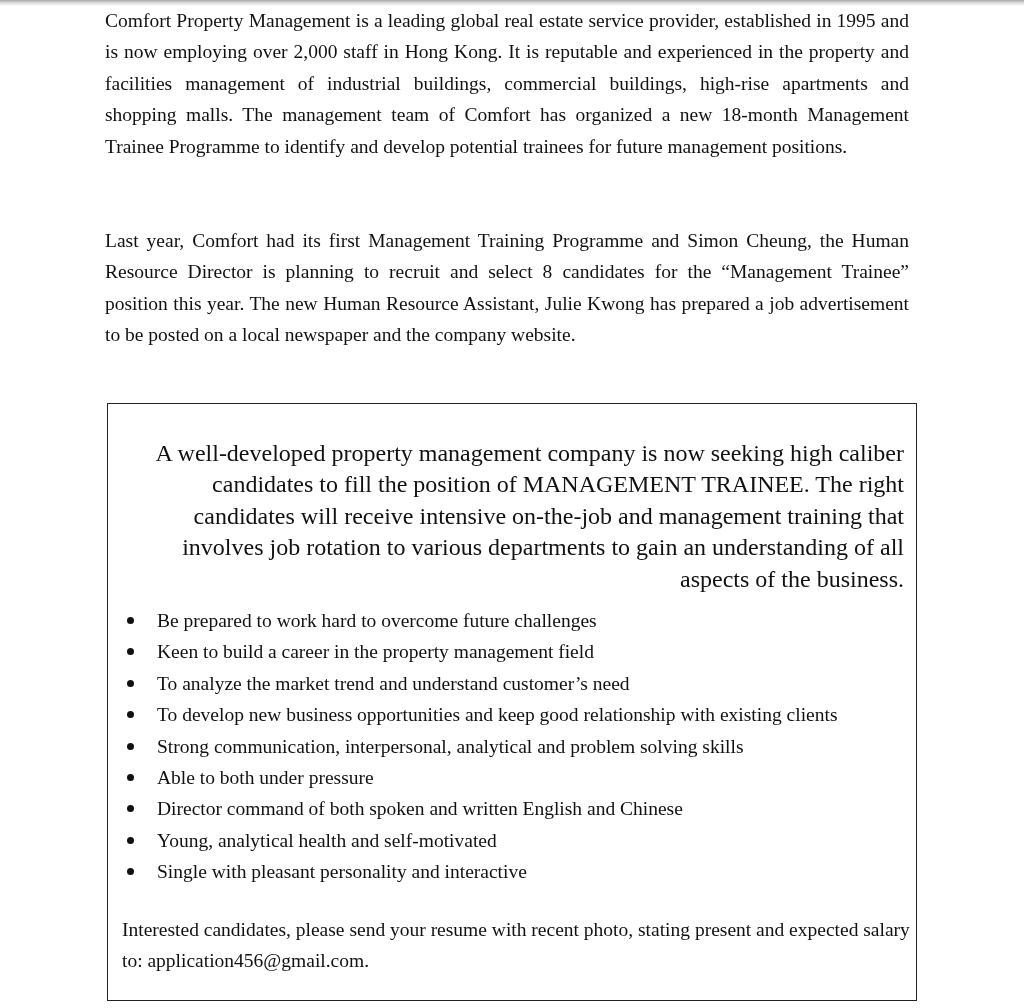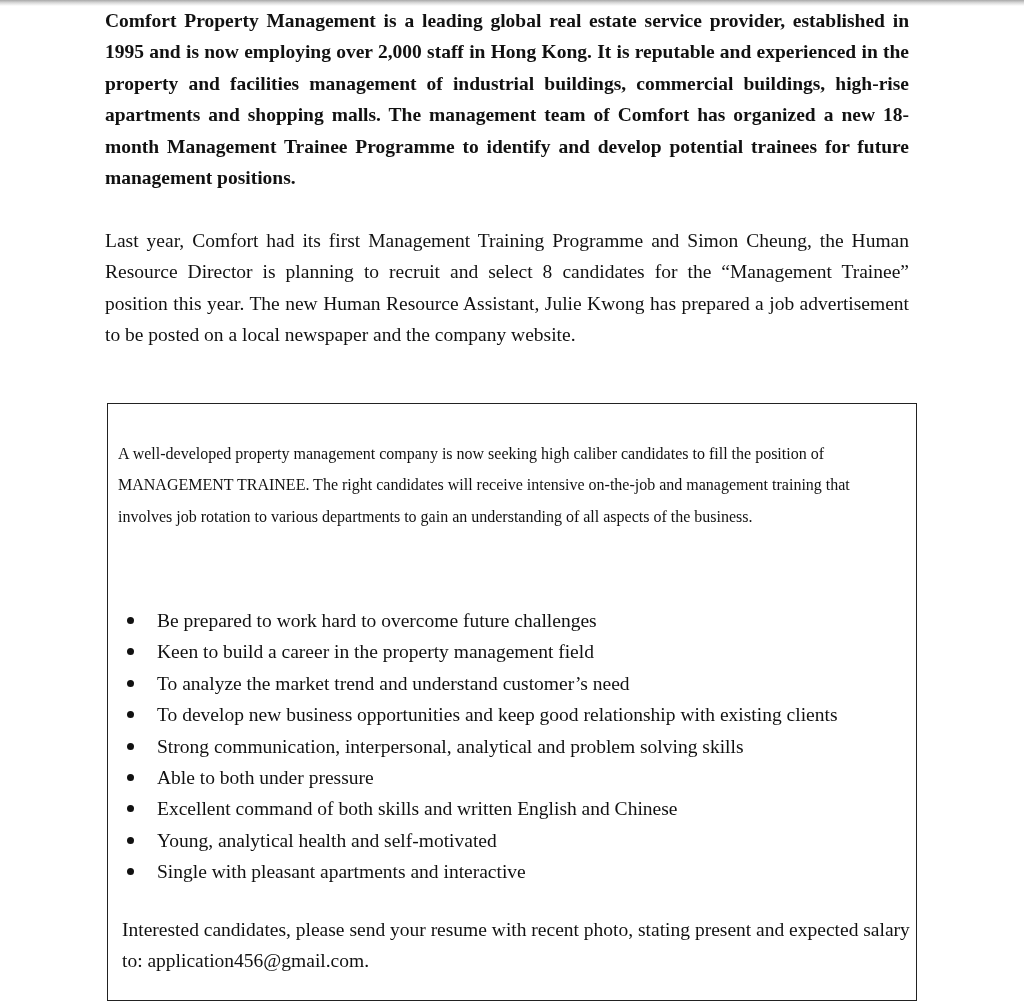--- a/index.html
+++ b/index.html
@@ -24,40 +24,41 @@
     }
     .para {
       position: absolute;
       left: 105px;
       width: 804px;
       font-size: 19.5px;
       line-height: 31.4px;
       text-align: justify;
       margin: 0;
     }
-    .para.p1 { top: 5px; font-weight: bold; }
+    .para.p1 { top: 5px; }
     .para.p2 { top: 225px; }
 
     .ad-box {
       position: absolute;
       left: 107px;
       top: 403px;
       width: 810px;
       height: 598px;
       border: 1.5px solid #222222;
       box-sizing: border-box;
     }
     .ad-intro {
       position: absolute;
       left: 10px;
       top: 34px;
       width: 786px;
-      font-size: 16px;
+      font-size: 24px;
       line-height: 31.4px;
       margin: 0;
+      text-align: right;
     }
     .ad-list {
       position: absolute;
       left: 0;
       top: 193px;
       width: 800px;
       margin: 8px;
       padding: 0;
       list-style: none;
     }
@@ -99,19 +100,19 @@
 <div class="ad-box">
   <p class="ad-intro">A well-developed property management company is now seeking high caliber candidates to fill the position of MANAGEMENT TRAINEE.   The right candidates will receive intensive on-the-job and management training that involves job rotation to various departments to gain an understanding of all aspects of the business.</p>
 
   <ul class="ad-list">
     <li><span class="bullet"></span><span>Be prepared to work hard to overcome future challenges</span></li>
     <li><span class="bullet"></span><span>Keen to build a career in the property management field</span></li>
     <li><span class="bullet"></span><span>To analyze the market trend and understand customer’s need</span></li>
     <li><span class="bullet"></span><span>To develop new business opportunities and keep good relationship with existing clients</span></li>
     <li><span class="bullet"></span><span>Strong communication, interpersonal, analytical and problem solving skills</span></li>
     <li><span class="bullet"></span><span>Able to both under pressure</span></li>
-    <li><span class="bullet"></span><span>Excellent command of both skills and written English and Chinese</span></li>
+    <li><span class="bullet"></span><span>Director command of both spoken and written English and Chinese</span></li>
     <li><span class="bullet"></span><span>Young, analytical health and self-motivated</span></li>
-    <li><span class="bullet"></span><span>Single with pleasant apartments and interactive</span></li>
+    <li><span class="bullet"></span><span>Single with pleasant personality and interactive</span></li>
   </ul>
 
   <p class="ad-closing">Interested candidates, please send your resume with recent photo, stating present and expected salary to: application456@gmail.com.</p>
 </div>
 
 </body></html>

